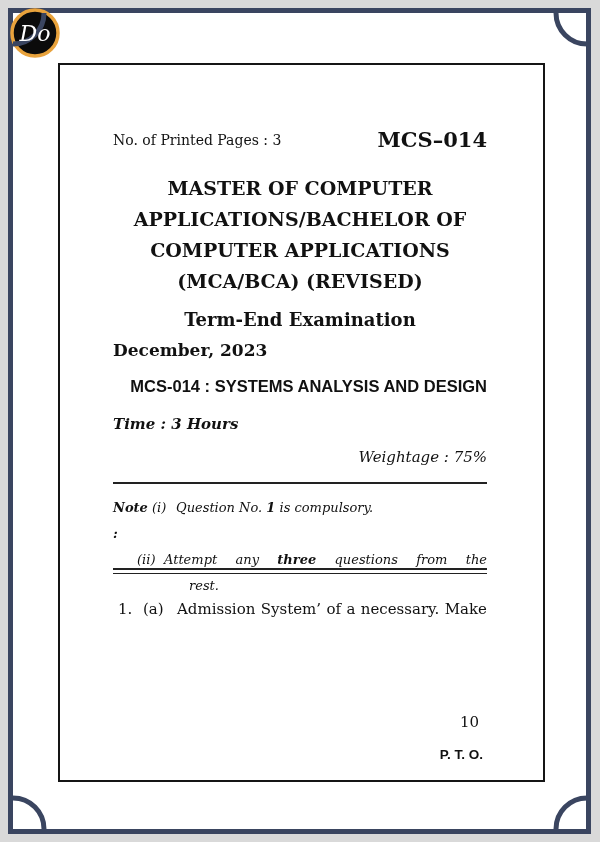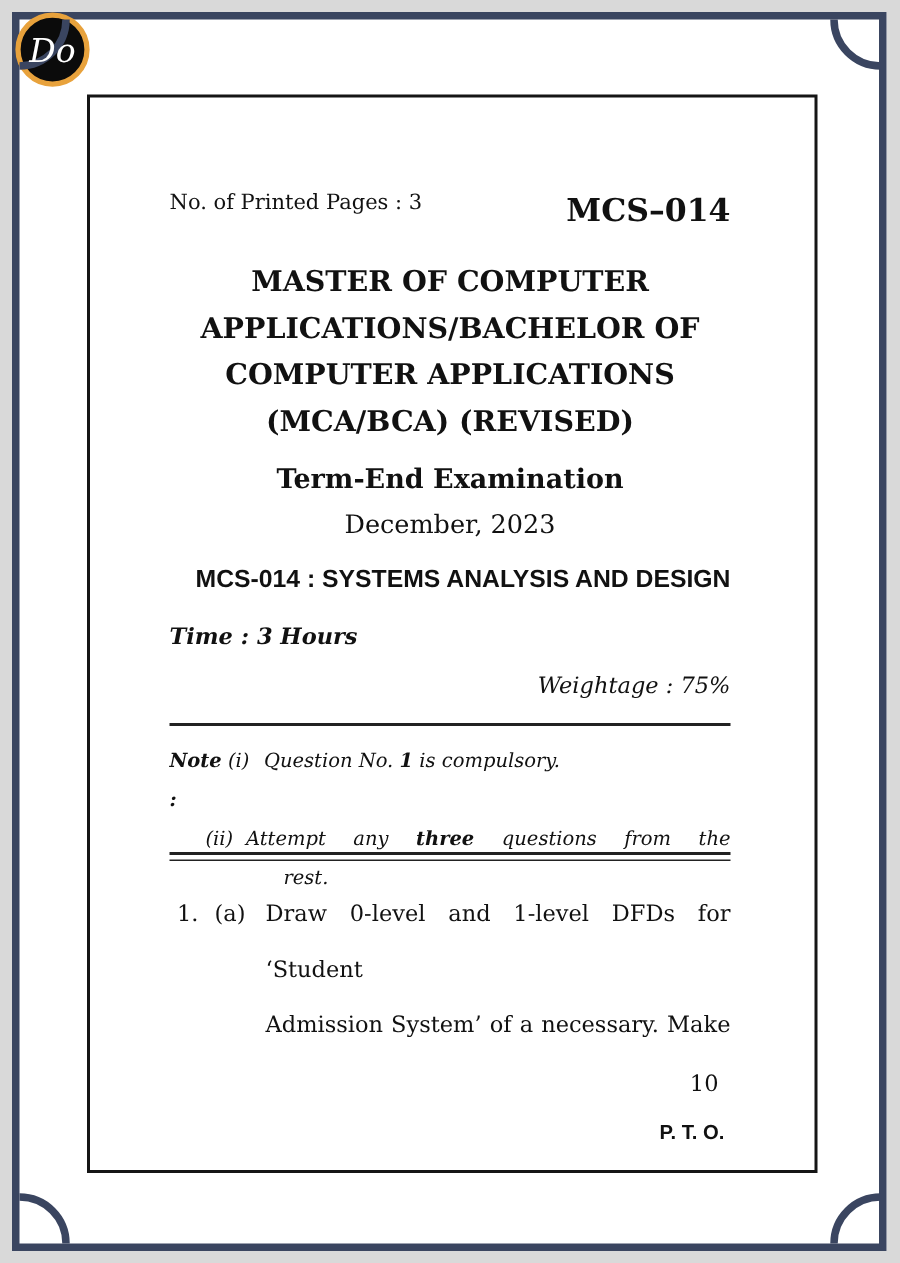--- a/index.html
+++ b/index.html
@@ -13,27 +13,27 @@
     border:5px solid #3a4560;background:#ffffff;
   }
   svg.decor{position:absolute;left:0;top:0;width:600px;height:842px;pointer-events:none}
   .sheet{
     position:absolute;left:58px;top:63px;width:487px;height:719px;
     box-sizing:border-box;border:2px solid #151515;background:#fff;
   }
   .content{position:absolute;left:53px;right:56px;top:0;bottom:0}
   .block{position:absolute;left:0;right:0}
 
-  .header-row{top:62px;display:flex;justify-content:space-between;align-items:flex-start}
+  .header-row{top:62px;display:flex;justify-content:space-between;align-items:center}
   .pages-note{font-size:14px}
   .paper-code{font-size:21px;font-weight:bold}
 
   .title{top:108px;text-align:center;font-weight:bold;font-size:19px;line-height:31px}
   .term{top:243px;text-align:center;font-weight:bold;font-size:18px;line-height:24px}
-  .session{top:273px;text-align:center;font-weight:normal;font-size:17px;line-height:24px}
+  .session{top:273px;text-align:left;font-weight:bold;font-size:17px;line-height:24px}
   .course{top:310px;text-align:right;font-weight:bold;font-size:16.5px;line-height:22px;
           font-family:"Liberation Sans", sans-serif}
 
   .time-row{top:350px;display:flex;justify-content:space-between;
             font-weight:bold;font-style:italic;font-size:15px}
   .weightage{top:383px;text-align:right;font-weight:normal;font-style:italic;font-size:15px}
 
   .rule-single{top:417px;height:0;border-top:2px solid #222}
   .rule-double{top:503px;height:3px;border-top:2px solid #222;border-bottom:1px solid #222}
 
@@ -110,21 +110,20 @@
       </div>
       <div class="tail">rest.</div>
     </div>
 
     <div class="block rule-double"></div>
 
     <div class="block q1">
       <span class="qnum">1.</span>
       <span class="qpart">(a)</span>
       <span class="qtext">
-        <div class="jline">Draw 0-level and 1-level DFDs for ‘Student</div>
         <div class="jline">Admission System’ of a necessary. Make</div>
       </span>
     </div>
 
     <div class="block marks">10</div>
 
     <div class="block pto">P. T. O.</div>
 
   </div>
 </div>

